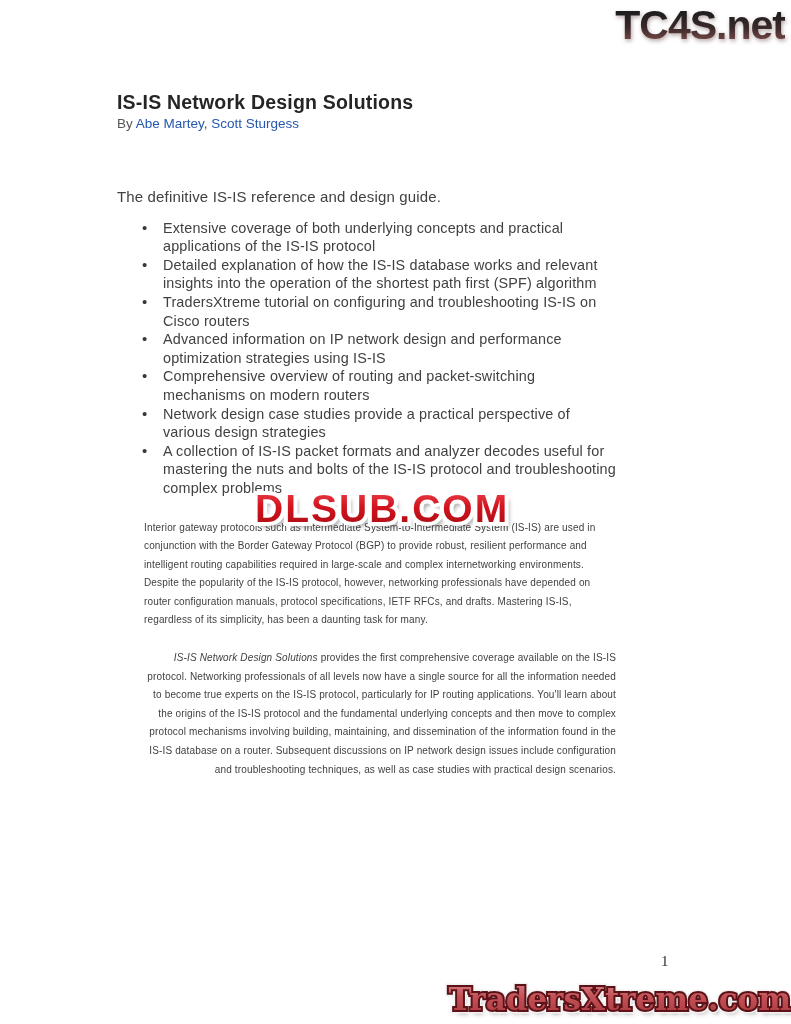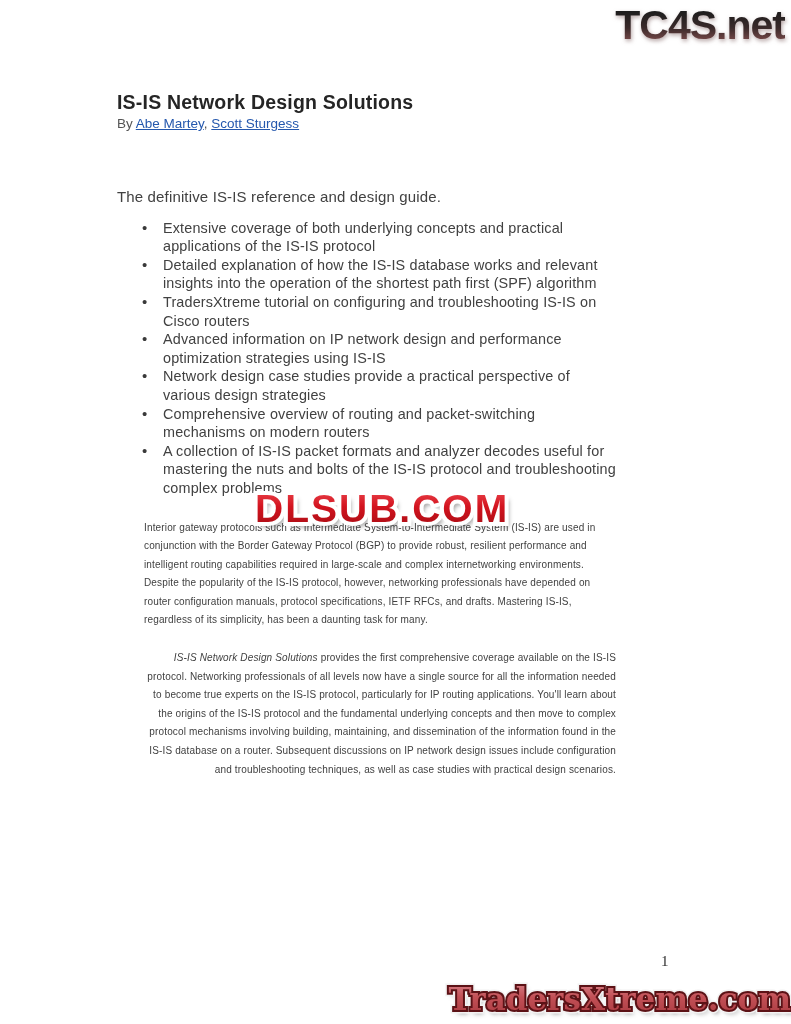--- a/index.html
+++ b/index.html
@@ -40,21 +40,20 @@
     line-height:22px;
   }
   .byline {
     margin-top:2px;
     font-size:13.5px;
     color:#555555;
     line-height:17px;
   }
   .byline a {
     color:#2457ad;
-    text-decoration:underline;
     cursor:pointer;
   }
   .intro {
     margin-top:56px;
     font-size:15px;
     line-height:18.6px;
     letter-spacing:0.15px;
   }
   ul.features {
     margin-top:12px;
@@ -158,22 +157,22 @@
     <span>By </span><a>Abe Martey</a><span>, </span><a>Scott Sturgess</a>
   </div>
 
   <p class="intro">The definitive IS-IS reference and design guide.</p>
 
   <ul class="features">
     <li>Extensive coverage of both underlying concepts and practical applications of the IS-IS protocol</li>
     <li>Detailed explanation of how the IS-IS database works and relevant insights into the operation of the shortest path first (SPF) algorithm</li>
     <li>TradersXtreme tutorial on configuring and troubleshooting IS-IS on Cisco routers</li>
     <li>Advanced information on IP network design and performance optimization strategies using IS-IS</li>
+    <li>Comprehensive overview of routing and packet-switching mechanisms on modern routers</li>
     <li>Network design case studies provide a practical perspective of various design strategies</li>
-    <li>Comprehensive overview of routing and packet-switching mechanisms on modern routers</li>
     <li>A collection of IS-IS packet formats and analyzer decodes useful for mastering the nuts and bolts of the IS-IS protocol and troubleshooting complex problems</li>
   </ul>
 
   <p class="para para1">Interior gateway protocols such as Intermediate System-to-Intermediate System (IS-IS) are used in conjunction with the Border Gateway Protocol (BGP) to provide robust, resilient performance and intelligent routing capabilities required in large-scale and complex internetworking environments. Despite the popularity of the IS-IS protocol, however, networking professionals have depended on router configuration manuals, protocol specifications, IETF RFCs, and drafts. Mastering IS-IS, regardless of its simplicity, has been a daunting task for many.</p>
 
   <p class="para para2">
     <span class="book-italic">IS-IS Network Design Solutions</span><span> provides the first comprehensive coverage available on the IS-IS protocol. Networking professionals of all levels now have a single source for all the information needed to become true experts on the IS-IS protocol, particularly for IP routing applications. You'll learn about the origins of the IS-IS protocol and the fundamental underlying concepts and then move to complex protocol mechanisms involving building, maintaining, and dissemination of the information found in the IS-IS database on a router. Subsequent discussions on IP network design issues include configuration and troubleshooting techniques, as well as case studies with practical design scenarios.</span>
   </p>
 
 </div>

